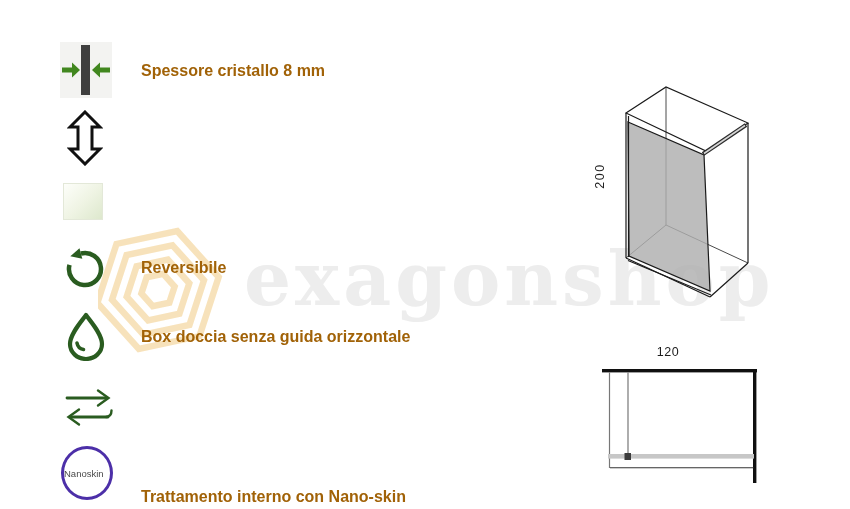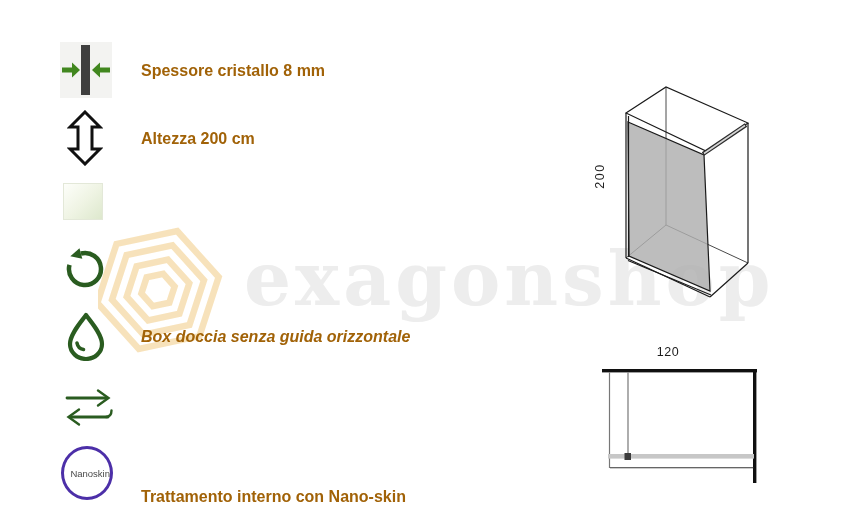--- a/index.html
+++ b/index.html
@@ -17,21 +17,21 @@
   
   .feat-label { position:absolute; left:141px; z-index:2; font-size:16px;
                 font-weight:600; color:#a16207; line-height:22px; white-space:nowrap; }
   .icon-box { position:absolute; z-index:2; }
 
   .glass-swatch { width:40px; height:37px;
                   background:linear-gradient(135deg,#fdfefa 0%,#eef3e2 55%,#dde8cd 100%);
                   border:1px solid #e3e8d8; }
 
   .nano-circle { width:52px; height:54px; border:3px solid #4c2fa8; border-radius:50%;
-                 background:#fff; display:flex; align-items:center; justify-content:flex-end; }
+                 background:#fff; display:flex; align-items:center; justify-content:flex-start; }
   .nano-circle span { font-size:9.5px; color:#4a4a4a; letter-spacing:0px; }
 
   
   .dim-label { position:absolute; z-index:2; font-size:12.5px; color:#1d1d1d;
                letter-spacing:1.5px; text-align:center; }
   #dim-200 { left:580px; top:168px; width:40px; height:16px; line-height:16px;
              transform:rotate(-90deg); }
   #dim-120 { left:648px; top:345px; width:40px; letter-spacing:.5px; }
   .drawing { position:absolute; z-index:2; }
 </style>
@@ -60,38 +60,38 @@
       <polygon points="40,20.5 32,28 40,35.5" fill="#41871f"></polygon>
     </svg>
   </span>
   <div class="feat-label" style="top:60px;">Spessore cristallo 8 mm</div>
 
   <span class="icon-box" style="left:67px; top:110px;">
     <svg width="36" height="56" viewBox="0 0 36 56">
       <path d="M18,2 L33,17 L25,17 L25,39 L33,39 L18,54 L3,39 L11,39 L11,17 L3,17 Z" fill="#ffffff" stroke="#111111" stroke-width="3" stroke-linejoin="miter"></path>
     </svg>
   </span>
-  <div class="feat-label" style="top:128px;">Altezza 200 cm</div>
 
   <span class="icon-box glass-swatch" style="left:63px; top:183px;"></span>
 
   <span class="icon-box" style="left:61px; top:244px;">
     <svg width="48" height="48" viewBox="0 0 48 48">
       <path d="M19.9,9.5 A16,16 0 1 1 8.5,20.9" fill="none" stroke="#2a5c20" stroke-width="4.5"></path>
       <polygon points="9.3,12.3 21.3,14.8 18.5,4.2" fill="#2a5c20"></polygon>
     </svg>
   </span>
+  <div class="feat-label" style="top:257px;">Reversibile</div>
 
   <span class="icon-box" style="left:64px; top:311px;">
     <svg width="44" height="50" viewBox="0 0 44 50">
       <path d="M22,4 C27,11 38,23 38,33 A16,15 0 1 1 6,33 C6,23 17,11 22,4 Z" fill="none" stroke="#2a5c20" stroke-width="4.2" stroke-linejoin="round"></path>
       <path d="M13,32 A8,8 0 0 0 19.5,38.5" fill="none" stroke="#2a5c20" stroke-width="3.6" stroke-linecap="round"></path>
     </svg>
   </span>
-  <div class="feat-label" style="top:326px;font-style:italic;">Box doccia senza guida orizzontale</div>
+  <div class="feat-label" style="top:326px;">Box doccia senza guida orizzontale</div>
 
   <span class="icon-box" style="left:64px; top:387px;">
     <svg width="50" height="42" viewBox="0 0 50 42">
       <g fill="none" stroke="#2a5c20" stroke-width="2.8" stroke-linecap="round">
         <path d="M3,11 L43,11"></path>
         <polyline points="34,3.5 44.5,11 34,18.5" stroke-width="2.4"></polyline>
         <path d="M6,30 L44,30"></path>
         <polyline points="15,22.5 4.5,30 15,37.5" stroke-width="2.4"></polyline>
         <path d="M42,30 Q47.5,29.5 47.5,23.5" stroke-width="2.4"></path>
       </g>

